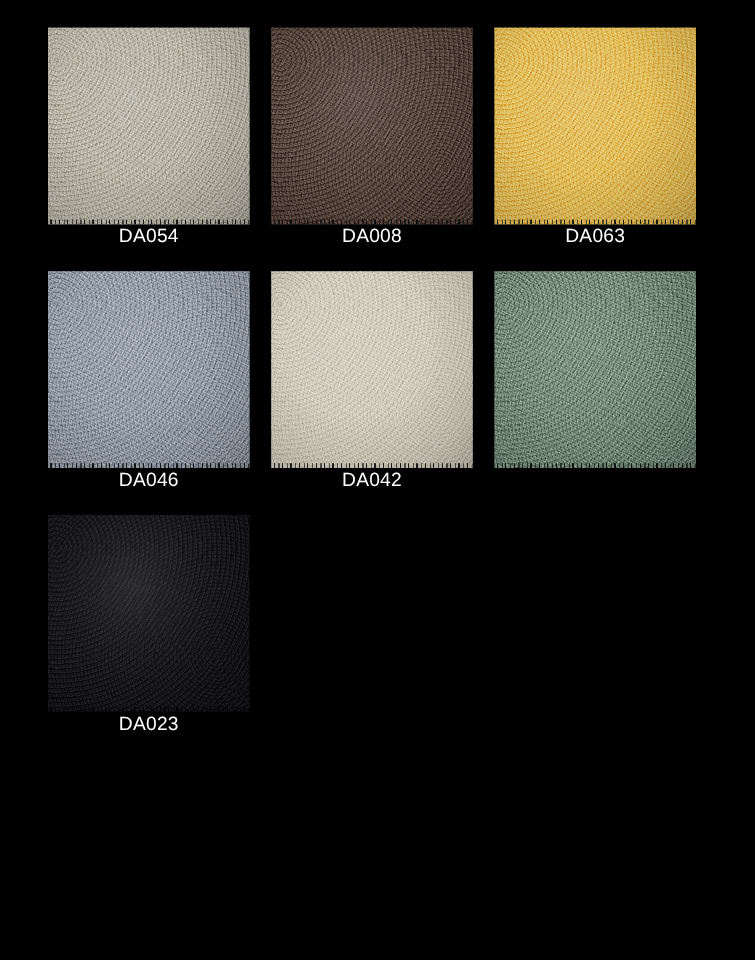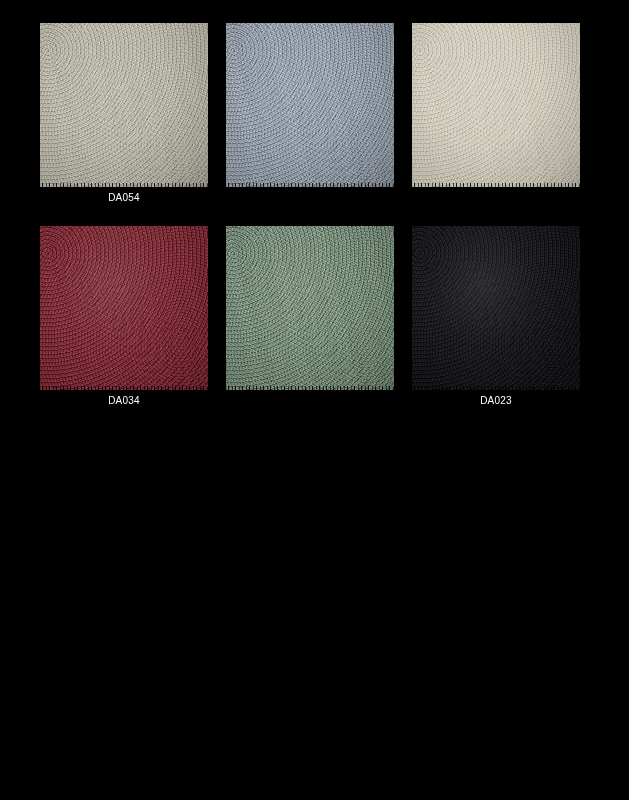--- a/index.html
+++ b/index.html
@@ -135,21 +135,21 @@
         rgba(0,0,0,0.0) 3px,
         rgba(0,0,0,0.0) 6px,
         rgba(0,0,0,0.6) 6px,
         rgba(0,0,0,0.6) 7px);
   }
 
   .swatch-label {
     display: block;
     width: 168px;
     text-align: center;
-    font-size: 10px;
+    font-size: 16px;
     line-height: 12px;
     letter-spacing: 0.2px;
     color: #ffffff;
     padding-top: 5px;
     font-weight: 400;
     white-space: nowrap;
   }
 </style>
 </head>
 <body>
@@ -159,43 +159,54 @@
       <div class="swatch-cell">
         <div class="swatch-tile" style="background-color: rgb(179, 176, 162);">
           <div class="tex"></div>
           <div class="tex2"></div>
           <div class="vign"></div>
           <div class="frayed"></div>
         </div>
         <span class="swatch-label">DA054</span>
       </div>
       <div class="swatch-cell">
+        <div class="swatch-tile" style="background-color: rgb(74, 56, 47);">
+          <div class="tex"></div>
+          <div class="tex2"></div>
+          <div class="vign"></div>
+          <div class="frayed"></div>
+        </div>
+        <span class="swatch-label">DA008</span>
+      </div>
+      <div class="swatch-cell">
+        <div class="swatch-tile" style="background-color: rgb(224, 185, 78);">
+          <div class="tex"></div>
+          <div class="tex2"></div>
+          <div class="vign"></div>
+          <div class="frayed"></div>
+        </div>
+        <span class="swatch-label">DA063</span>
+      </div>
+      <div class="swatch-cell">
         <div class="swatch-tile" style="background-color: rgb(142, 151, 163);">
           <div class="tex"></div>
           <div class="tex2"></div>
           <div class="vign"></div>
           <div class="frayed"></div>
         </div>
+        <span class="swatch-label">DA046</span>
       </div>
       <div class="swatch-cell">
         <div class="swatch-tile" style="background-color: rgb(205, 200, 184);">
           <div class="tex"></div>
           <div class="tex2"></div>
           <div class="vign"></div>
           <div class="frayed"></div>
         </div>
-      </div>
-      <div class="swatch-cell">
-        <div class="swatch-tile" style="background-color: rgb(116, 30, 40);">
-          <div class="tex"></div>
-          <div class="tex2"></div>
-          <div class="vign"></div>
-          <div class="frayed"></div>
-        </div>
-        <span class="swatch-label">DA034</span>
+        <span class="swatch-label">DA042</span>
       </div>
       <div class="swatch-cell">
         <div class="swatch-tile" style="background-color: rgb(109, 132, 112);">
           <div class="tex"></div>
           <div class="tex2"></div>
           <div class="vign"></div>
           <div class="frayed"></div>
         </div>
       </div>
       <div class="swatch-cell">

